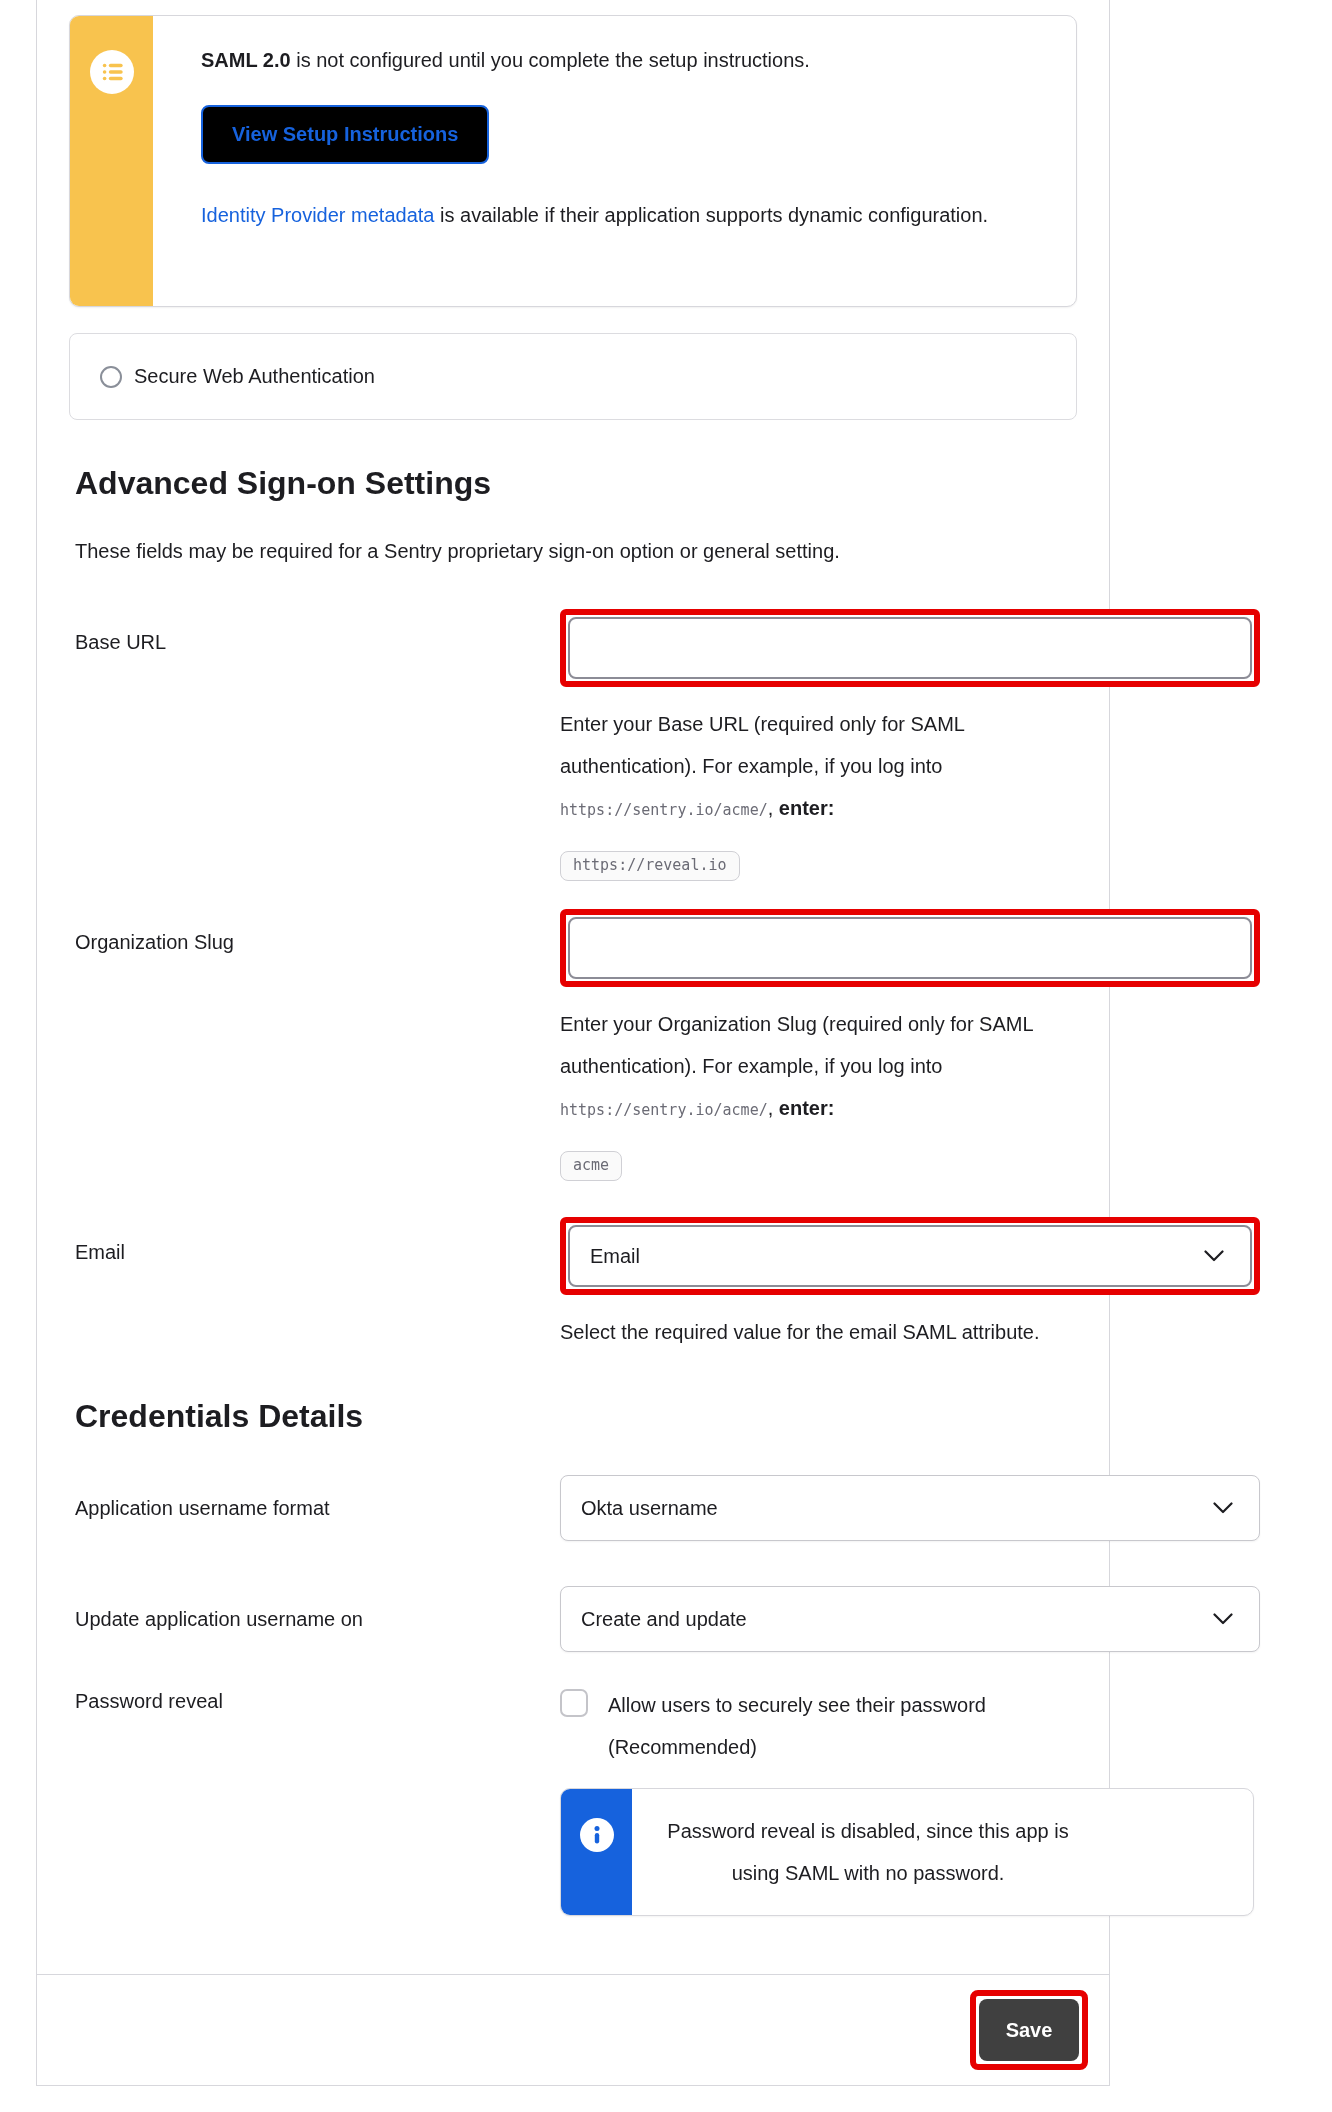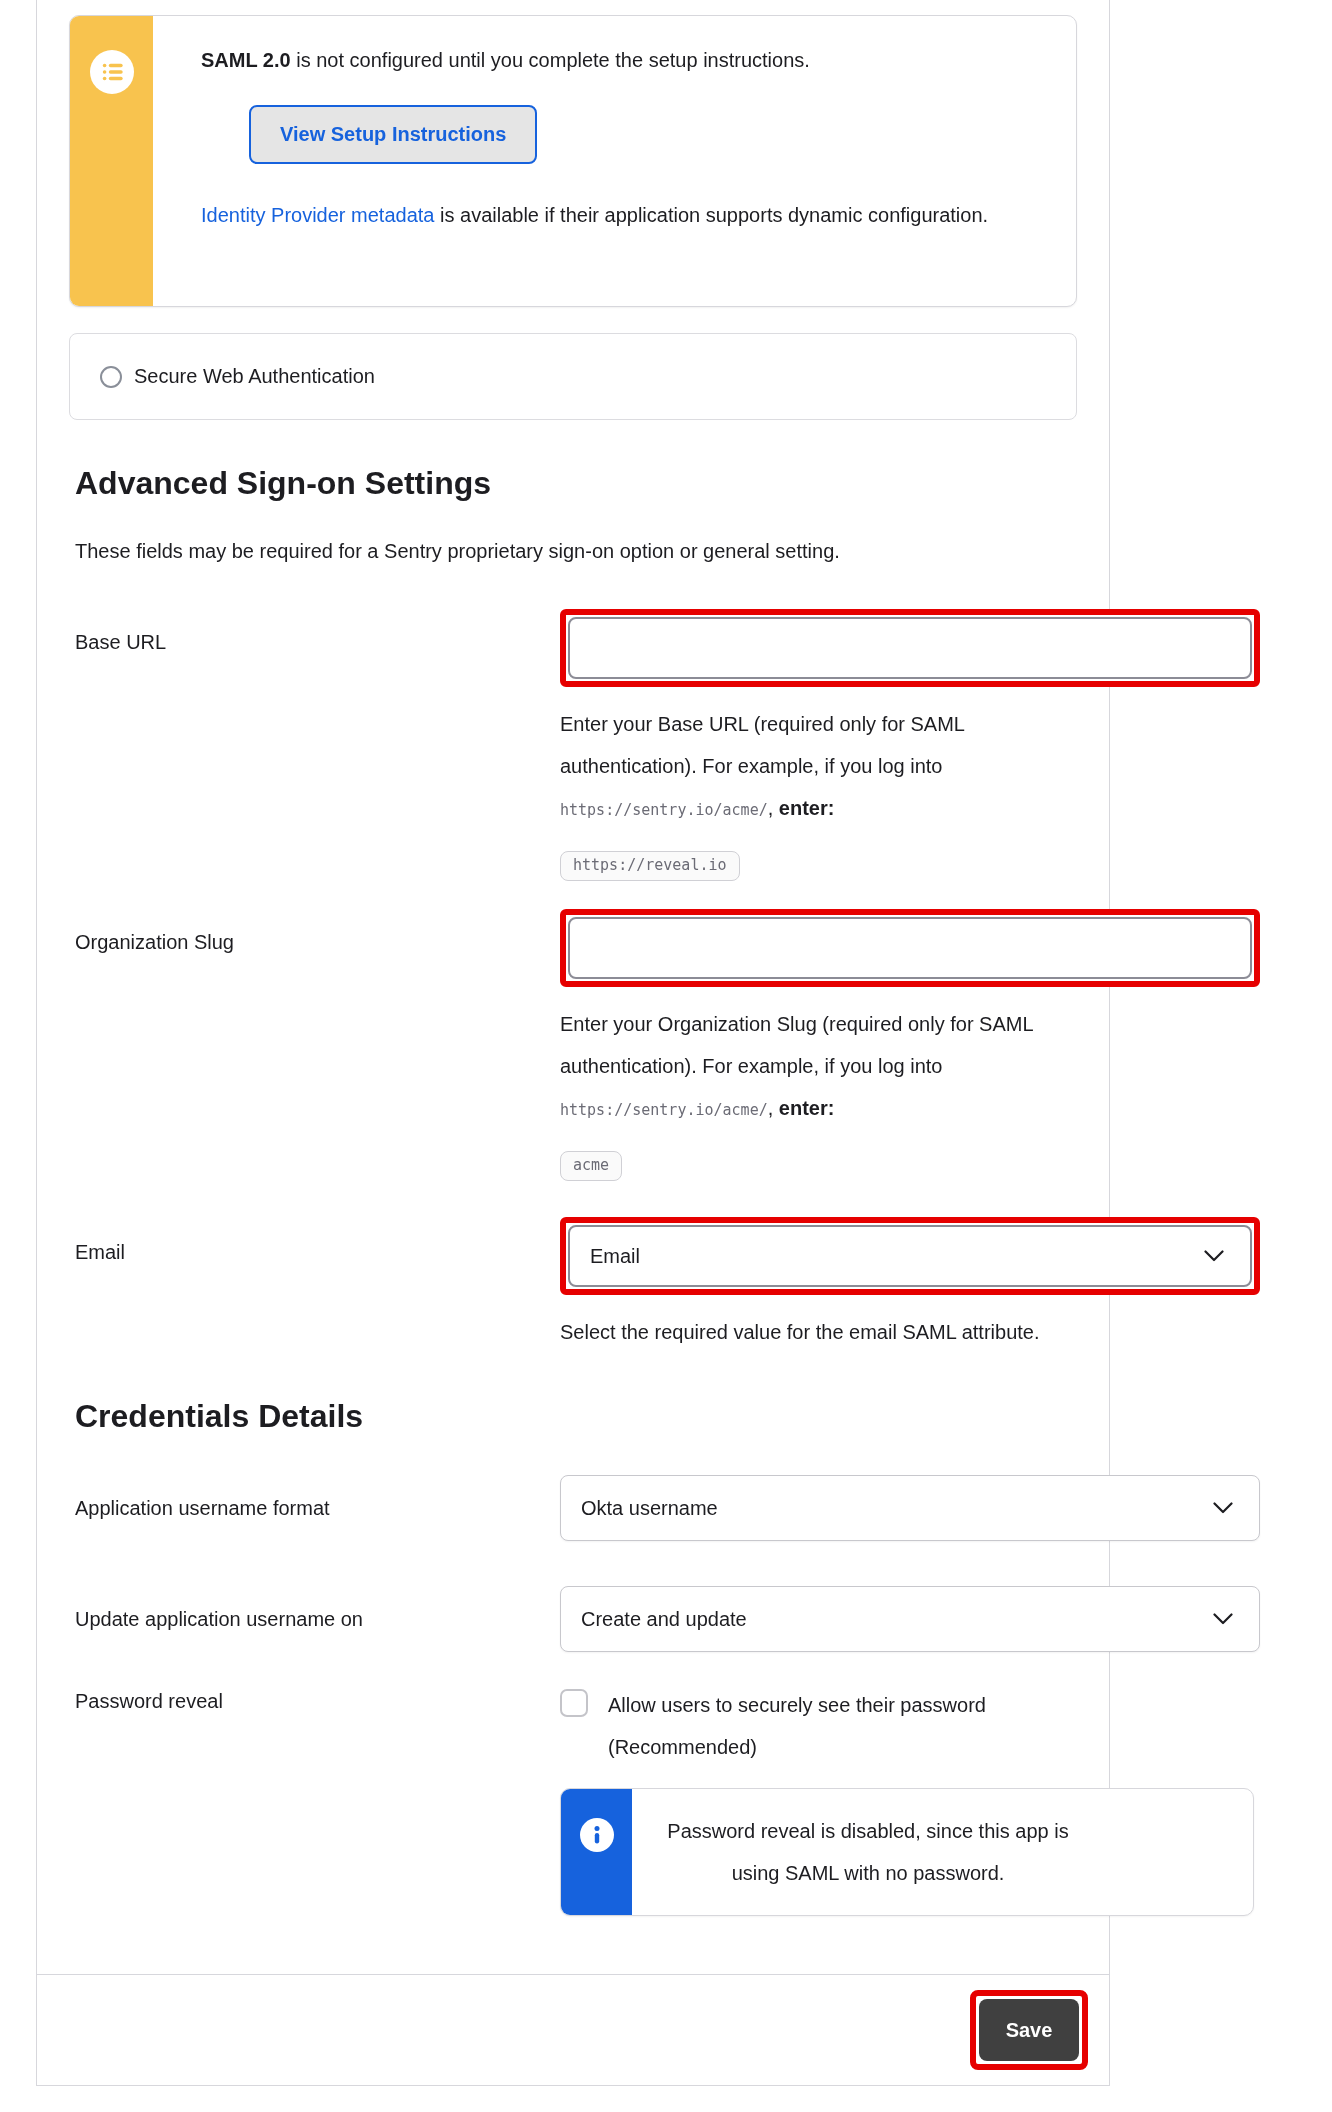--- a/index.html
+++ b/index.html
@@ -21,22 +21,22 @@
   .banner-strip {
     width:83px; background:#f8c34e; border-radius:9px 0 0 9px; flex:none;
     display:flex; justify-content:center;
   }
   .banner-icon { width:44px; height:44px; margin-top:34px; }
   .banner-body { padding:30px 30px 30px 48px; }
   .banner-title { line-height:28px; }
   .banner-title b { font-weight:bold; }
   .setup-btn {
     display:inline-block; margin-top:31px; padding:16px 29px;
-    border:2px solid #1662dd; border-radius:8px; background:#e5e5e5;
-    color:#1662dd; font-weight:bold; font-size:20px; font-family:inherit; cursor:pointer;margin-left:48px;
+    border:2px solid #1662dd; border-radius:8px; background:#000000;
+    color:#1662dd; font-weight:bold; font-size:20px; font-family:inherit; cursor:pointer;
   }
   .banner-meta { margin-top:30px; max-width:810px; line-height:42px; }
   .link { color:#1662dd; cursor:pointer; text-decoration:none; }
 
   
   .swa-box {
     margin:26px 32px 0 32px; height:87px; border:1px solid #dcdce0; border-radius:8px;
     display:flex; align-items:center; padding-left:30px; background:#fff;
   }
   .radio {

